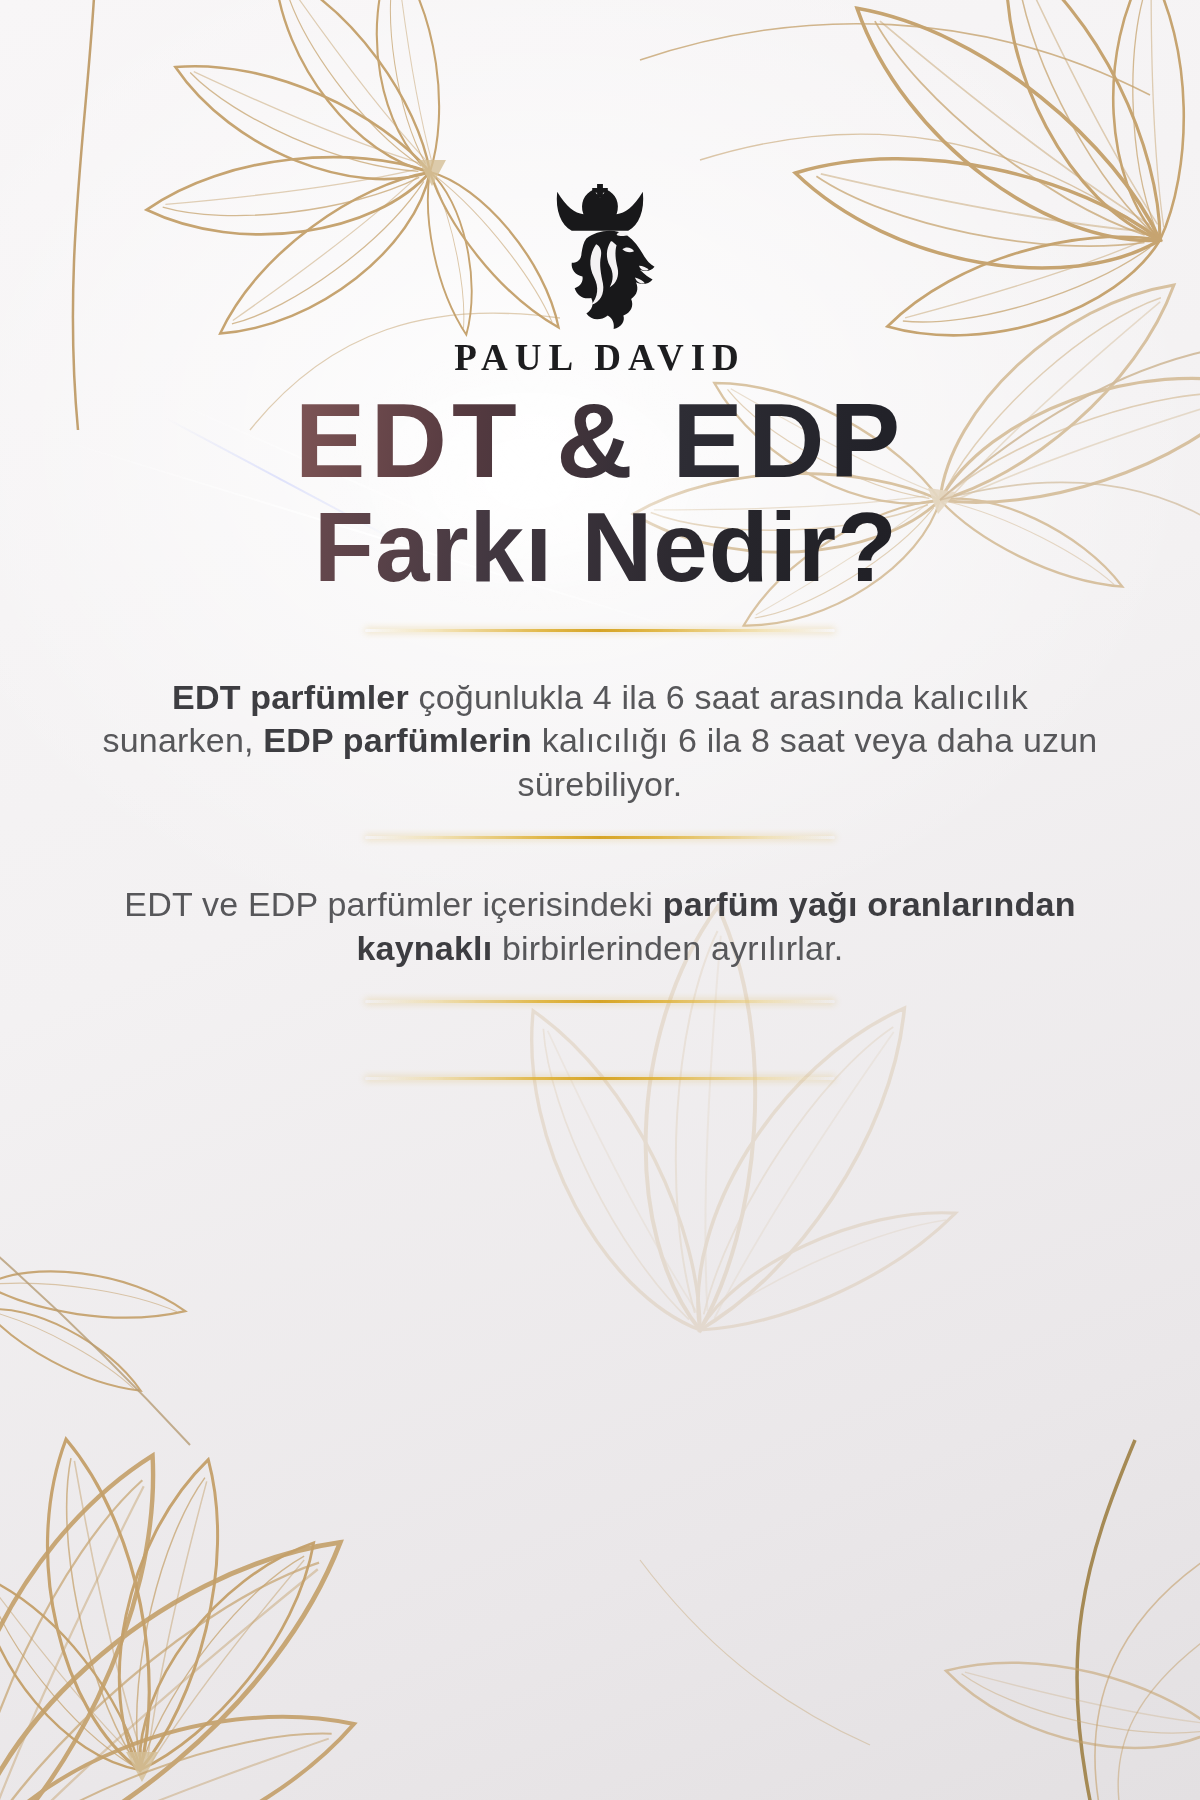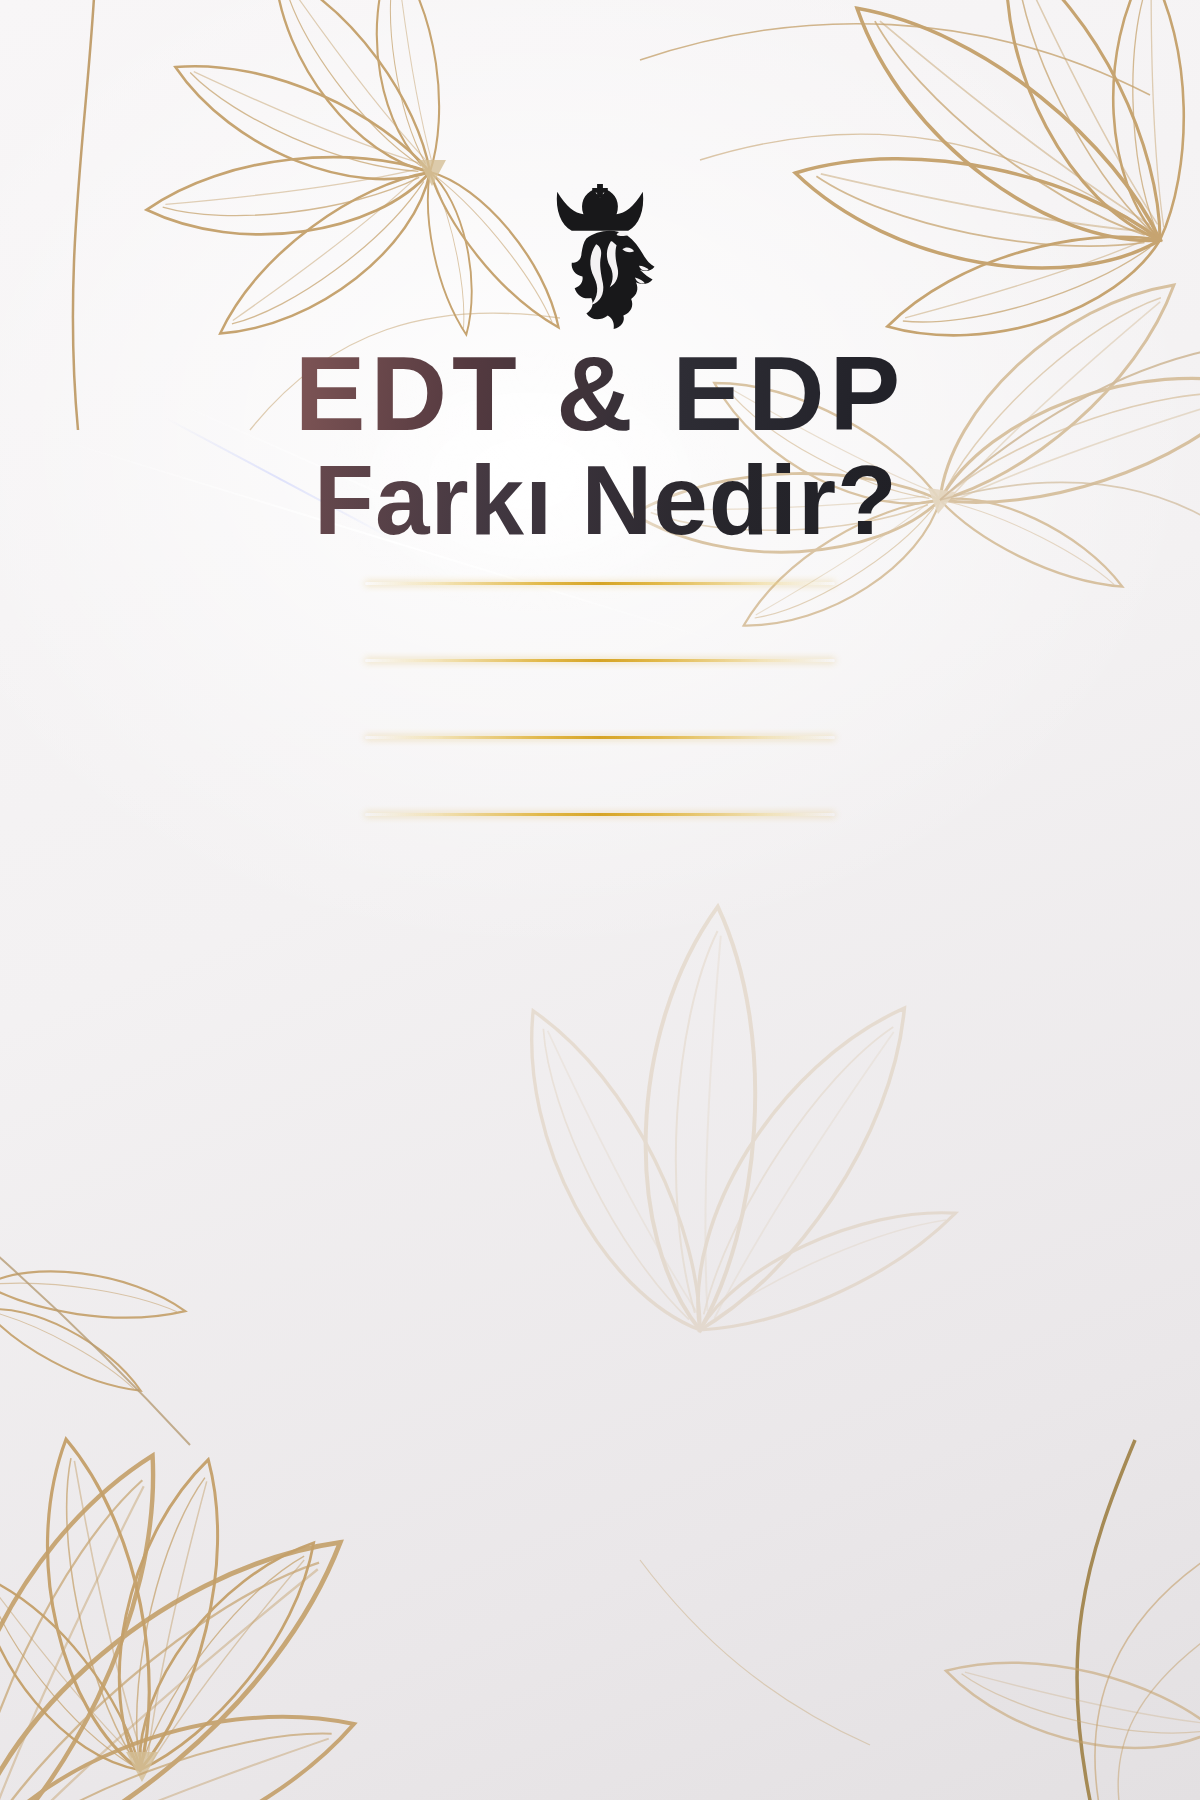--- a/index.html
+++ b/index.html
@@ -184,26 +184,29 @@
           C37,81 41,77 41,71 C42,65 43,60 46,56 Z"></path>
         <path fill="#f4f2f3" d="M56,62 C49,72 48,85 54,96 C59,106 58,116 51,124 C60,122 65,113 63,102 C61,92 59,83 61,74 C62,68 60,64 56,62 Z"></path>
         <path fill="#f4f2f3" d="M71,59 C66,67 66,76 70,84 C74,91 74,99 70,106 C77,102 80,94 78,86 C76,78 75,70 77,63 C74,60 72,58 71,59 Z"></path>
         <path fill="#f4f2f3" d="M83,67 C87,64 92,65 95,69 C91,71 86,70 83,67 Z"></path>
         <path fill="#f4f2f3" d="M77,52 C80,47 86,47 89,52 C85,54 80,54 77,52 Z"></path>
         <path fill="#f4f2f3" d="M100,84 C104,84 108,86 110,88 C106,90 102,89 100,84 Z"></path>
         <path fill="#f4f2f3" d="M96,96 C100,97 104,99 106,102 C101,103 97,100 96,96 Z"></path>
       </g>
     </svg>
 
+    <div class="brand">PAUL DAVID</div>
 
     <h1 class="title">EDT &amp; EDP</h1>
     <h2 class="subtitle">Farkı Nedir?</h2>
 
     <div class="divider"></div>
 
-    <div class="divider"></div>
-
+    <p class="body"><strong>EDT parfümler</strong><span> çoğunlukla 4 ila 6 saat arasında kalıcılık sunarken, </span><strong>EDP parfümlerin</strong><span> kalıcılığı 6 ila 8 saat veya daha uzun sürebiliyor.</span></p>
+    <div class="divider"></div>
+
+    <p class="body"><span>EDT ve EDP parfümler içerisindeki </span><strong>parfüm yağı oranlarından kaynaklı</strong><span> birbirlerinden ayrılırlar.</span></p>
     <div class="divider"></div>
 
     <div class="divider"></div>
 
   </div>
 </div>
 
 </body></html>

